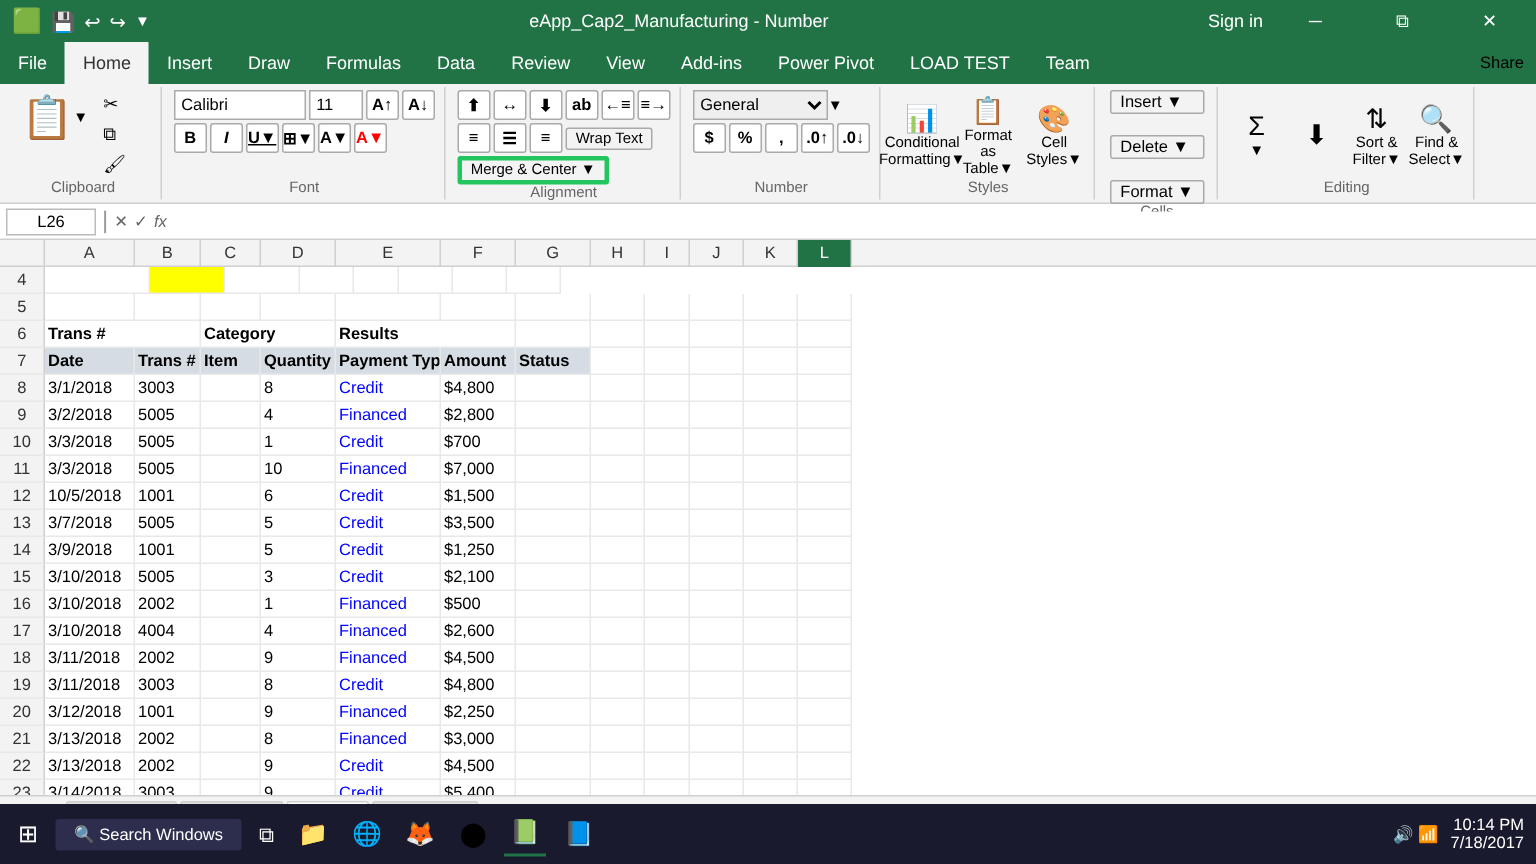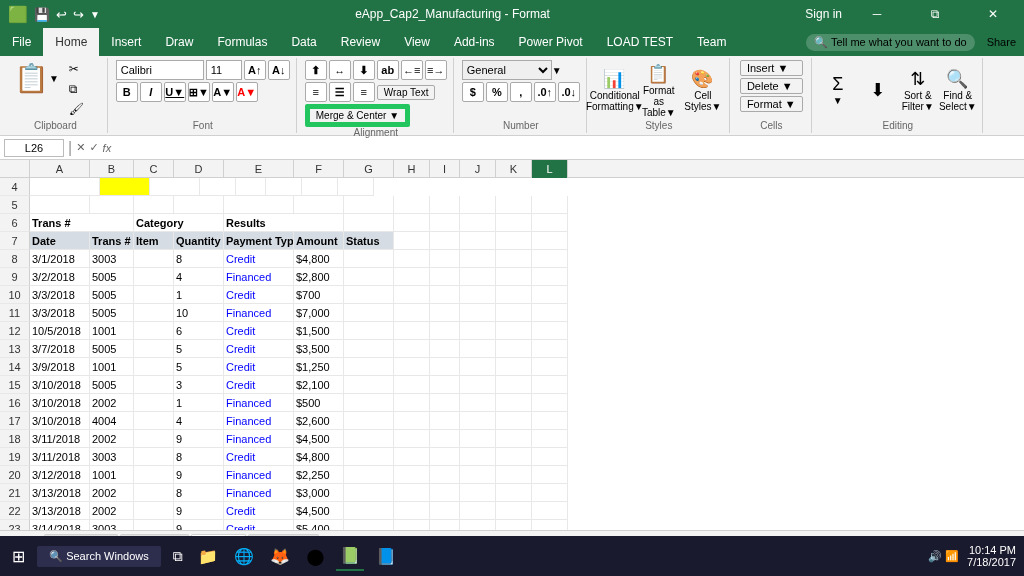--- a/index.html
+++ b/index.html
@@ -204,21 +204,21 @@
 <body>
 
 <div class="title-bar">
   <div class="title-bar-left">
     <span style="font-size:16px;">🟩</span>
     <span style="font-size:13px; cursor:pointer;">💾</span>
     <span style="font-size:13px; cursor:pointer;">↩</span>
     <span style="font-size:13px; cursor:pointer;">↪</span>
     <span style="font-size:10px; cursor:pointer;">▼</span>
   </div>
-  <div class="title-bar-center">eApp_Cap2_Manufacturing - Format</div>
+  <div class="title-bar-center">eApp_Cap2_Manufacturing - Number</div>
   <div class="title-bar-right">
     <span style="cursor:pointer;">Sign in</span>
     <div class="win-btn">─</div>
     <div class="win-btn">⧉</div>
     <div class="win-btn win-btn-close">✕</div>
   </div>
 </div>
 
 <div class="ribbon-tabs">
   <div class="ribbon-tab">File</div>
@@ -227,21 +227,20 @@
   <div class="ribbon-tab">Draw</div>
   <div class="ribbon-tab">Formulas</div>
   <div class="ribbon-tab">Data</div>
   <div class="ribbon-tab">Review</div>
   <div class="ribbon-tab">View</div>
   <div class="ribbon-tab">Add-ins</div>
   <div class="ribbon-tab">Power Pivot</div>
   <div class="ribbon-tab">LOAD TEST</div>
   <div class="ribbon-tab">Team</div>
   <div style="flex:1; display:flex; align-items:center; justify-content:flex-end; padding-right:8px; font-size:11px;">
-    <span style="background:rgba(255,255,255,0.2); padding:2px 8px; border-radius:10px; cursor:pointer;">🔍 Tell me what you want to do</span>
     <span style="margin-left:12px; cursor:pointer;">Share</span>
   </div>
 </div>
 
 <div class="ribbon-content" style="background:#f3f3f3; border-bottom:1px solid #d0d0d0;">
 
   <div class="ribbon-group">
     <div style="display:flex; gap:2px; align-items:flex-start; flex:1;">
       <div class="ribbon-btn" style="flex-direction:row; align-items:center;">
         <span style="font-size:28px;">📋</span>
@@ -286,21 +285,21 @@
         <div class="fmt-btn">←≡</div>
         <div class="fmt-btn">≡→</div>
       </div>
       <div style="display:flex; gap:2px; align-items:center;">
         <div class="fmt-btn">≡</div>
         <div class="fmt-btn">☰</div>
         <div class="fmt-btn">≡</div>
         <div class="ribbon-small-btn" style="border:1px solid #aaa; font-size:10px;">Wrap Text</div>
       </div>
       <div style="display:flex; align-items:center;">
-        <div class="ribbon-small-btn" style="border:5px solid #22c55e; font-size:10px;">Merge &amp; Center ▼</div>
+        <div class="ribbon-small-btn" style="border:3px solid #22c55e; font-size:10px;">Merge &amp; Center ▼</div>
       </div>
     </div>
     <div class="ribbon-group-label">Alignment</div>
   </div>
 
   <div class="ribbon-group" style="min-width:100px;">
     <div style="flex:1; display:flex; flex-direction:column; gap:2px;">
       <div style="display:flex; align-items:center;">
         <select style="width:90px; height:20px; font-size:11px; border:1px solid #aaa;">
           <option>General</option>
@@ -332,21 +331,21 @@
       </div>
       <div class="ribbon-btn" style="font-size:10px; width:40px; text-align:center;">
         <span style="font-size:18px;">🎨</span>
         <span>Cell<br>Styles▼</span>
       </div>
     </div>
     <div class="ribbon-group-label">Styles</div>
   </div>
 
   <div class="ribbon-group" style="min-width:80px;">
-    <div style="flex:1; display:flex; flex-direction:column; gap:2px;">
+    <div style="flex:1; display:flex; flex-direction:column; gap:14px;">
       <div class="ribbon-small-btn" style="border:1px solid #aaa;">Insert ▼</div>
       <div class="ribbon-small-btn" style="border:1px solid #aaa;">Delete ▼</div>
       <div class="ribbon-small-btn" style="border:1px solid #aaa;">Format ▼</div>
     </div>
     <div class="ribbon-group-label">Cells</div>
   </div>
 
   <div class="ribbon-group" style="min-width:100px;">
     <div style="flex:1; display:flex; gap:4px; align-items:center;">
       <div class="ribbon-btn" style="font-size:10px; width:24px; text-align:center;">

